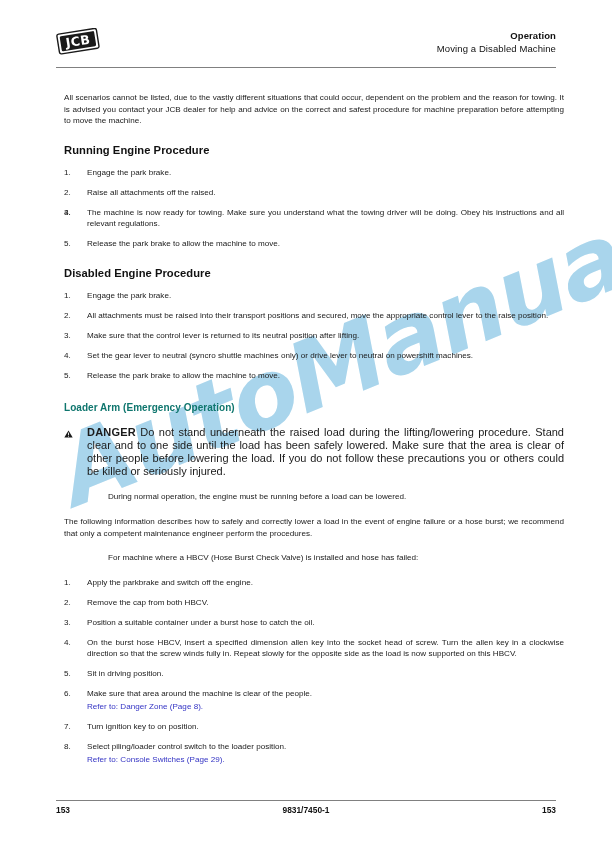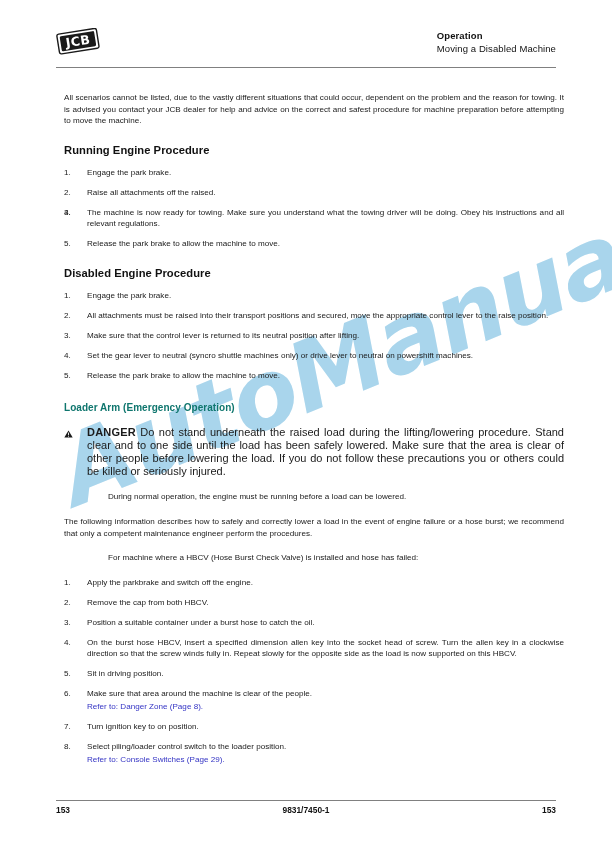--- a/index.html
+++ b/index.html
@@ -67,20 +67,21 @@
     top: 28px;
     width: 46px;
     height: 27px;
   }
   #logo svg { display: block; }
 
   #header-titles {
     position: absolute;
     right: 56px;
     top: 30px;
+    text-align: right;
   }
   #header-titles .h-main {
     font-size: 9.5px;
     font-weight: bold;
     line-height: 12px;
     color: #111;
     letter-spacing: 0.1px;
   }
   #header-titles .h-sub {
     font-size: 9.5px;

